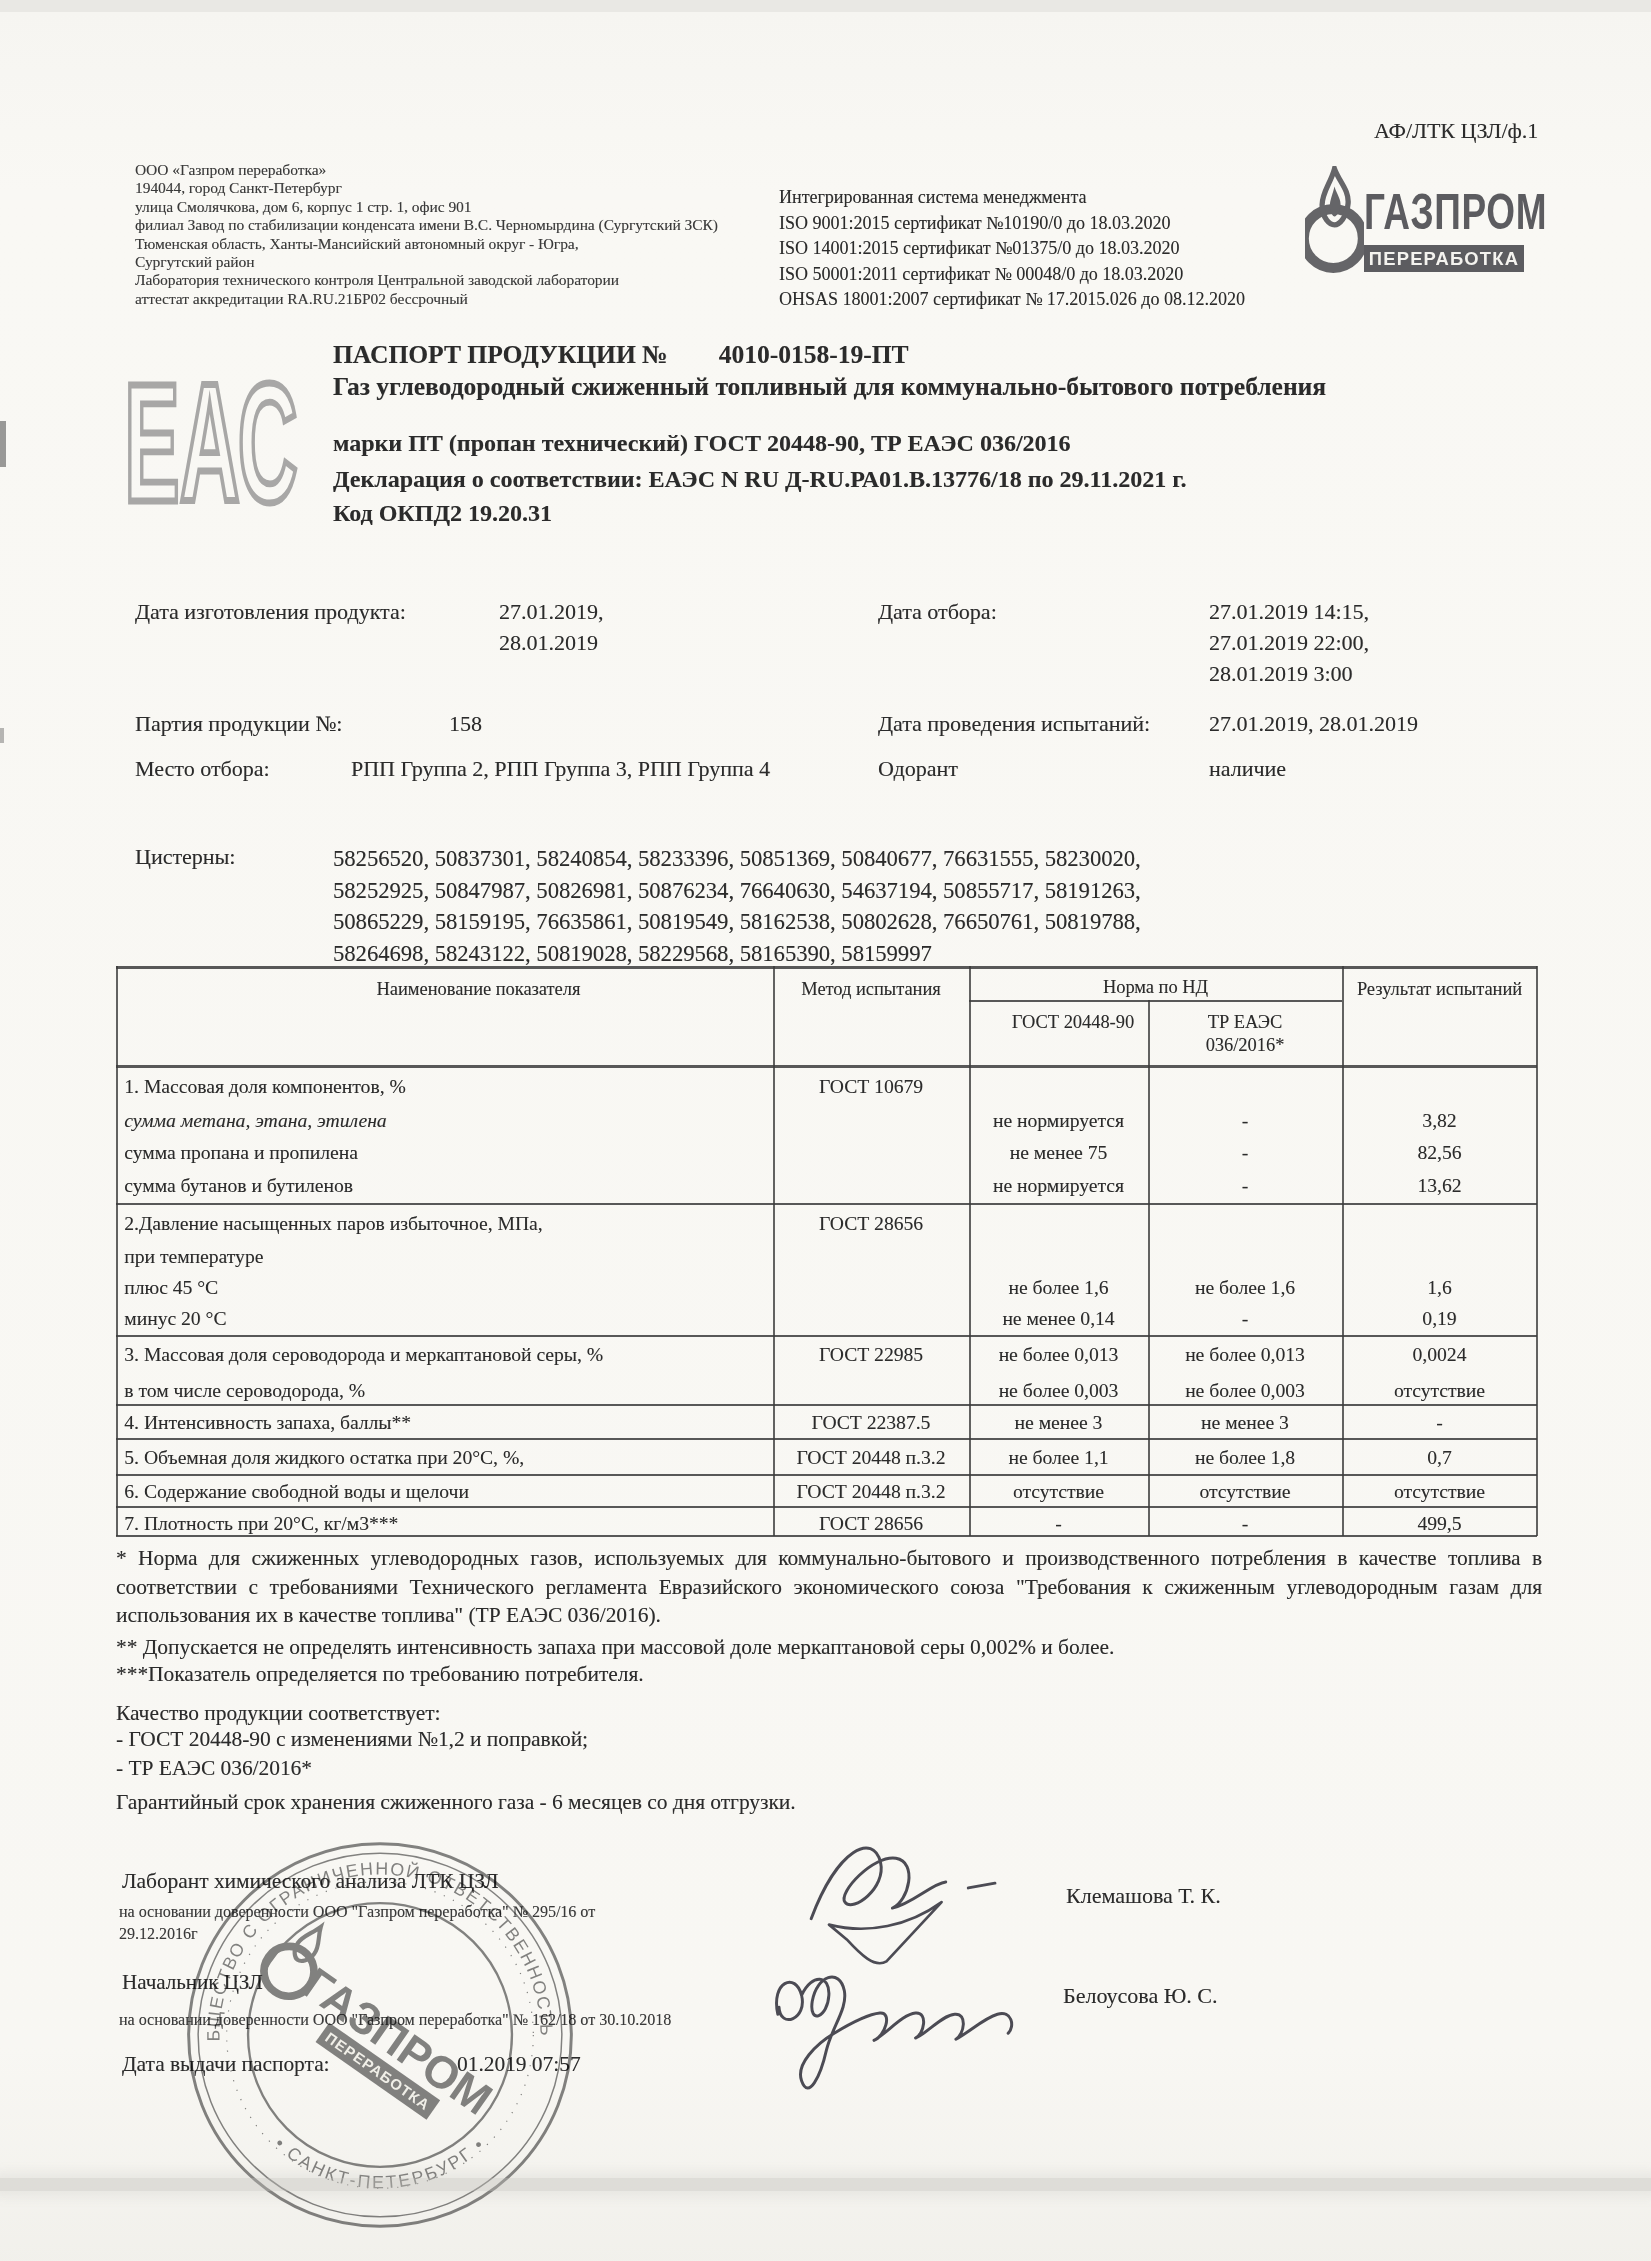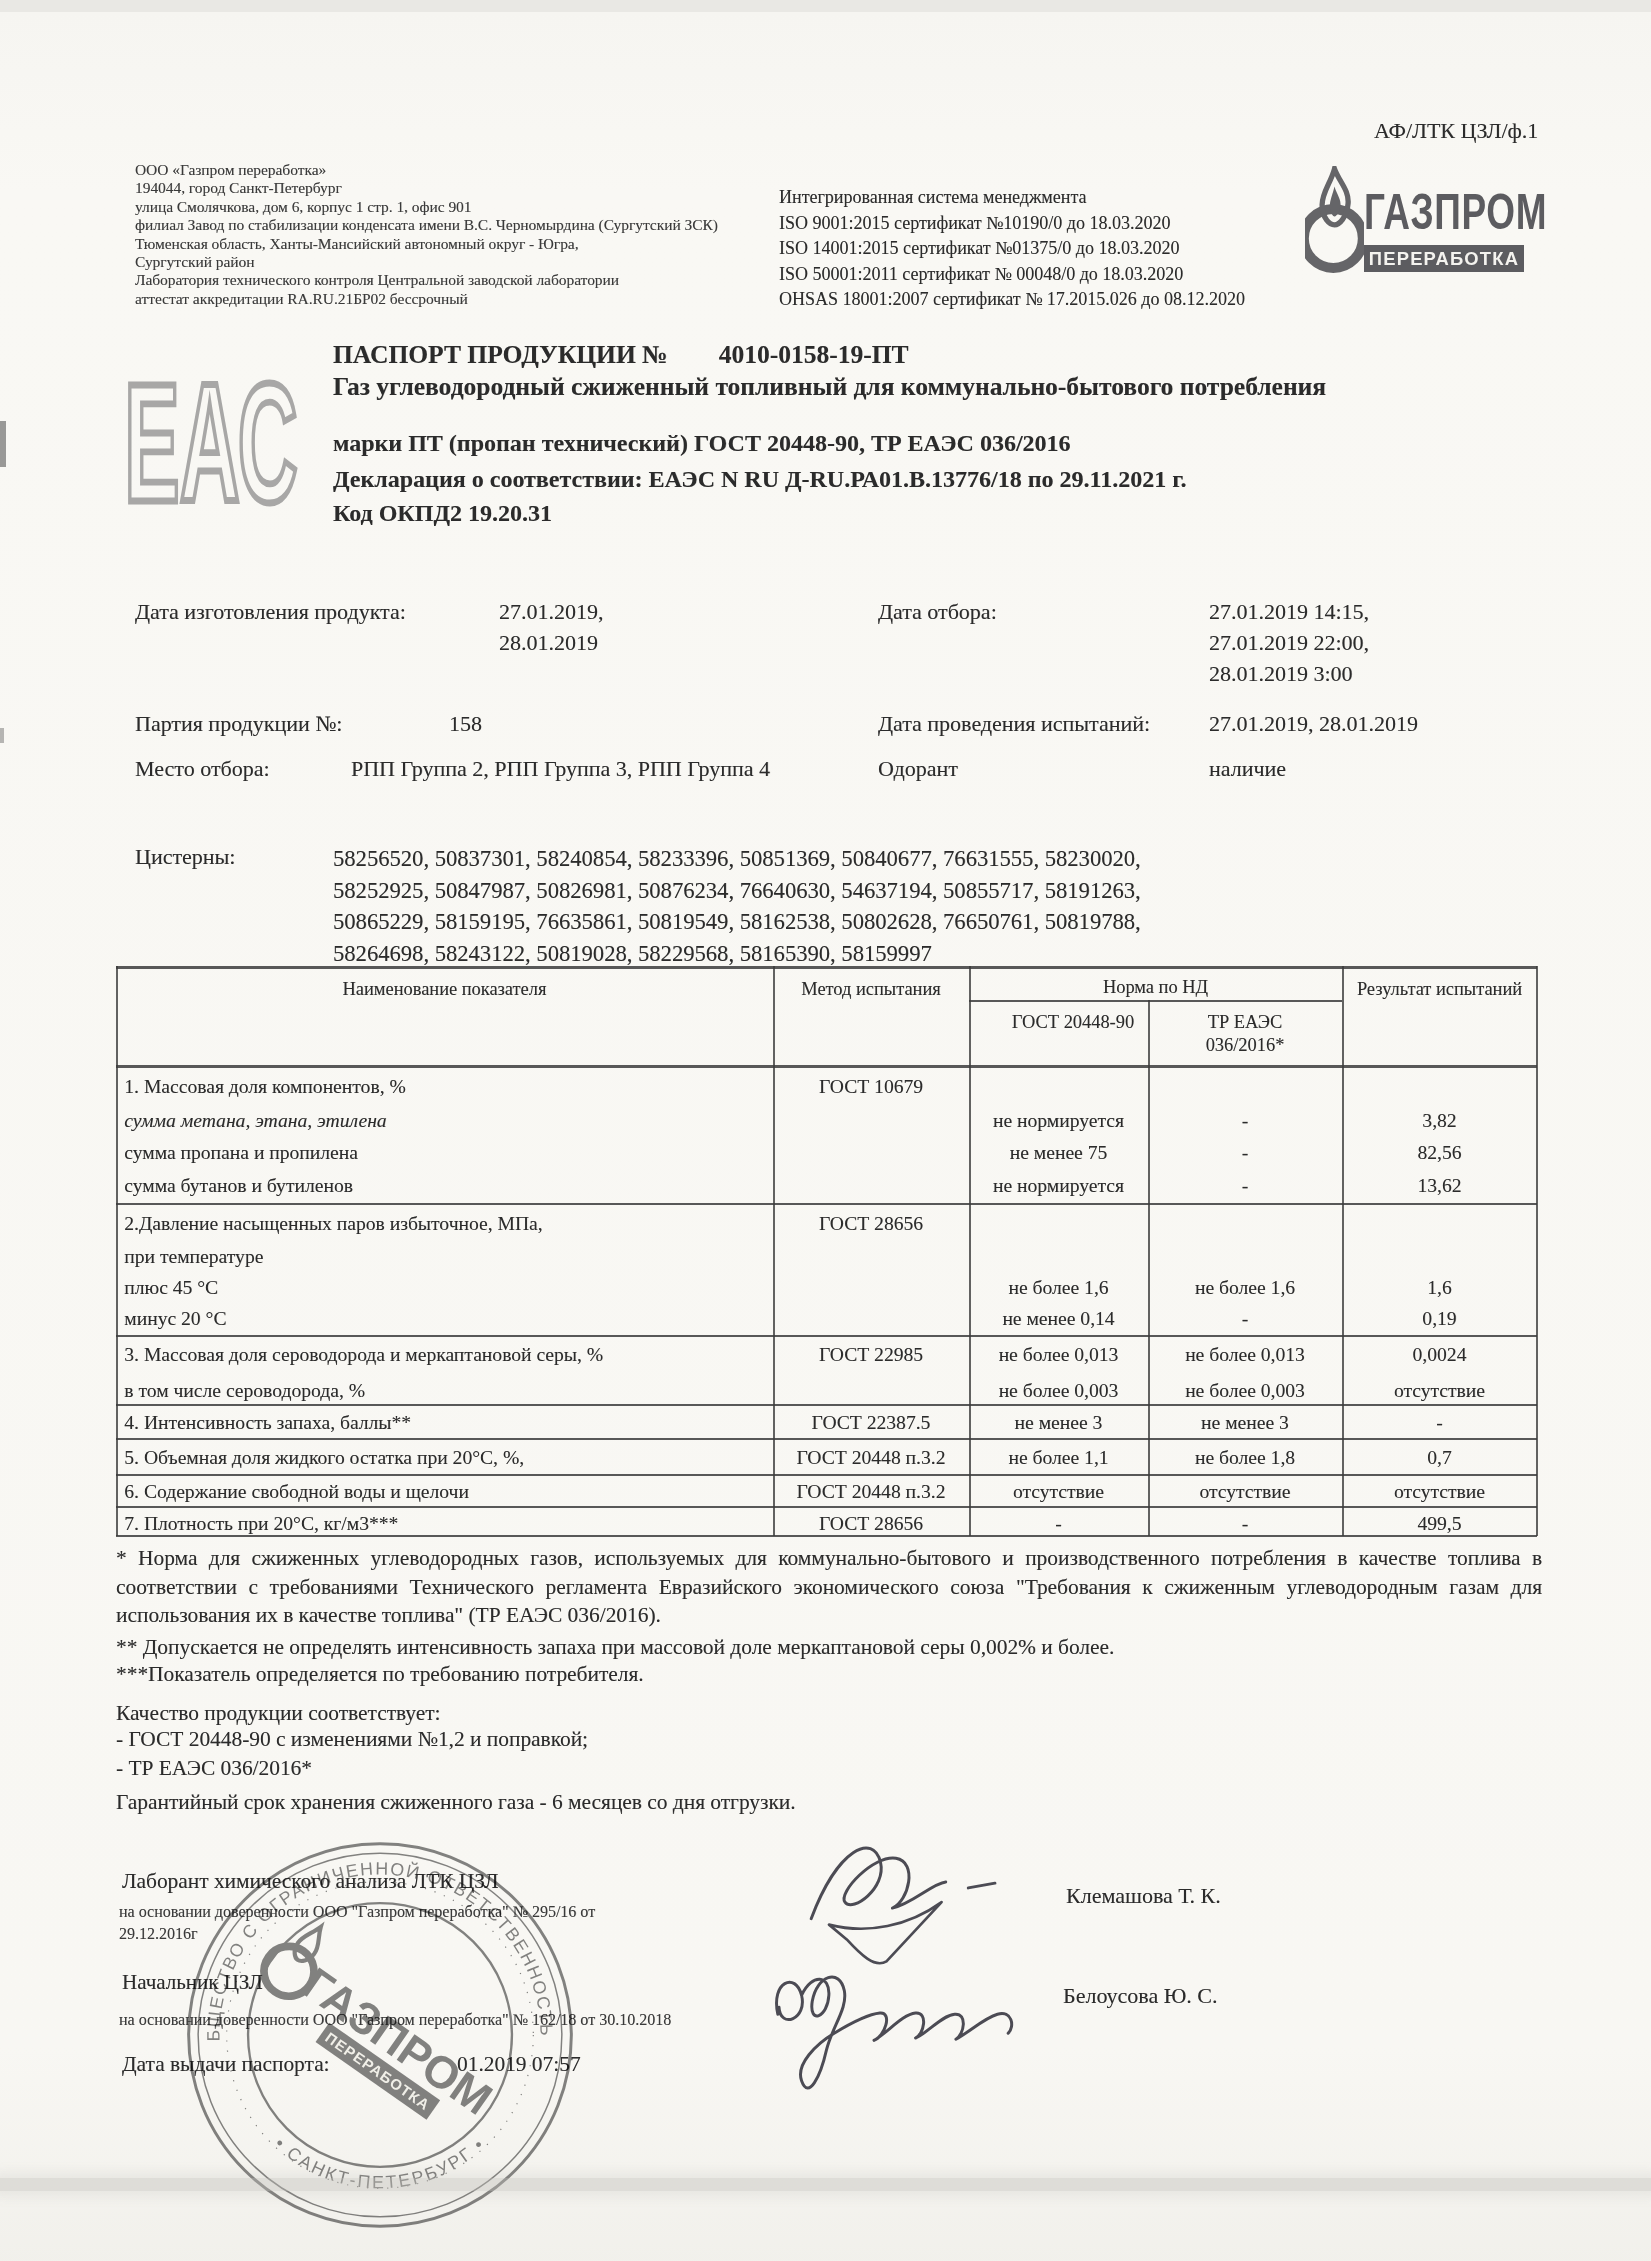--- a/index.html
+++ b/index.html
@@ -117,21 +117,21 @@
     <div class="hl" style="top:540px;height:1.8px;"></div>
     <div class="hl" style="top:569px;height:2.4px;"></div>
 
     <div class="vl" style="left:0;top:0;height:570px;"></div>
     <div class="vl" style="left:657px;top:0;height:570px;"></div>
     <div class="vl" style="left:853px;top:0;height:570px;"></div>
     <div class="vl" style="left:1032px;top:34px;height:536px;"></div>
     <div class="vl" style="left:1226px;top:0;height:570px;"></div>
     <div class="vl" style="left:1420px;top:0;height:570px;"></div>
 
-    <div class="th" style="left:0;top:13px;width:657px;">Наименование показателя</div>
+    <div class="th" style="left:0;top:13px;width:725px;">Наименование показателя</div>
     <div class="th" style="left:657px;top:13px;width:196px;">Метод испытания</div>
     <div class="th" style="left:853px;top:10.7px;width:373px;">Норма по НД</div>
     <div class="th" style="left:1226px;top:13px;width:195px;">Результат испытаний</div>
     <div class="th" style="left:853px;top:46px;width:208px;">ГОСТ 20448-90</div>
     <div class="th" style="left:1032px;top:46px;width:194px;">ТР ЕАЭС</div>
     <div class="th" style="left:1032px;top:69px;width:194px;">036/2016*</div>
 
     <div class="tl c-n" style="top:110px;">1. Массовая доля компонентов, %</div>
     <div class="tl c-m" style="top:110px;">ГОСТ 10679</div>
     <div class="tl c-n" style="top:144px;font-style:italic;">сумма метана, этана, этилена</div>

